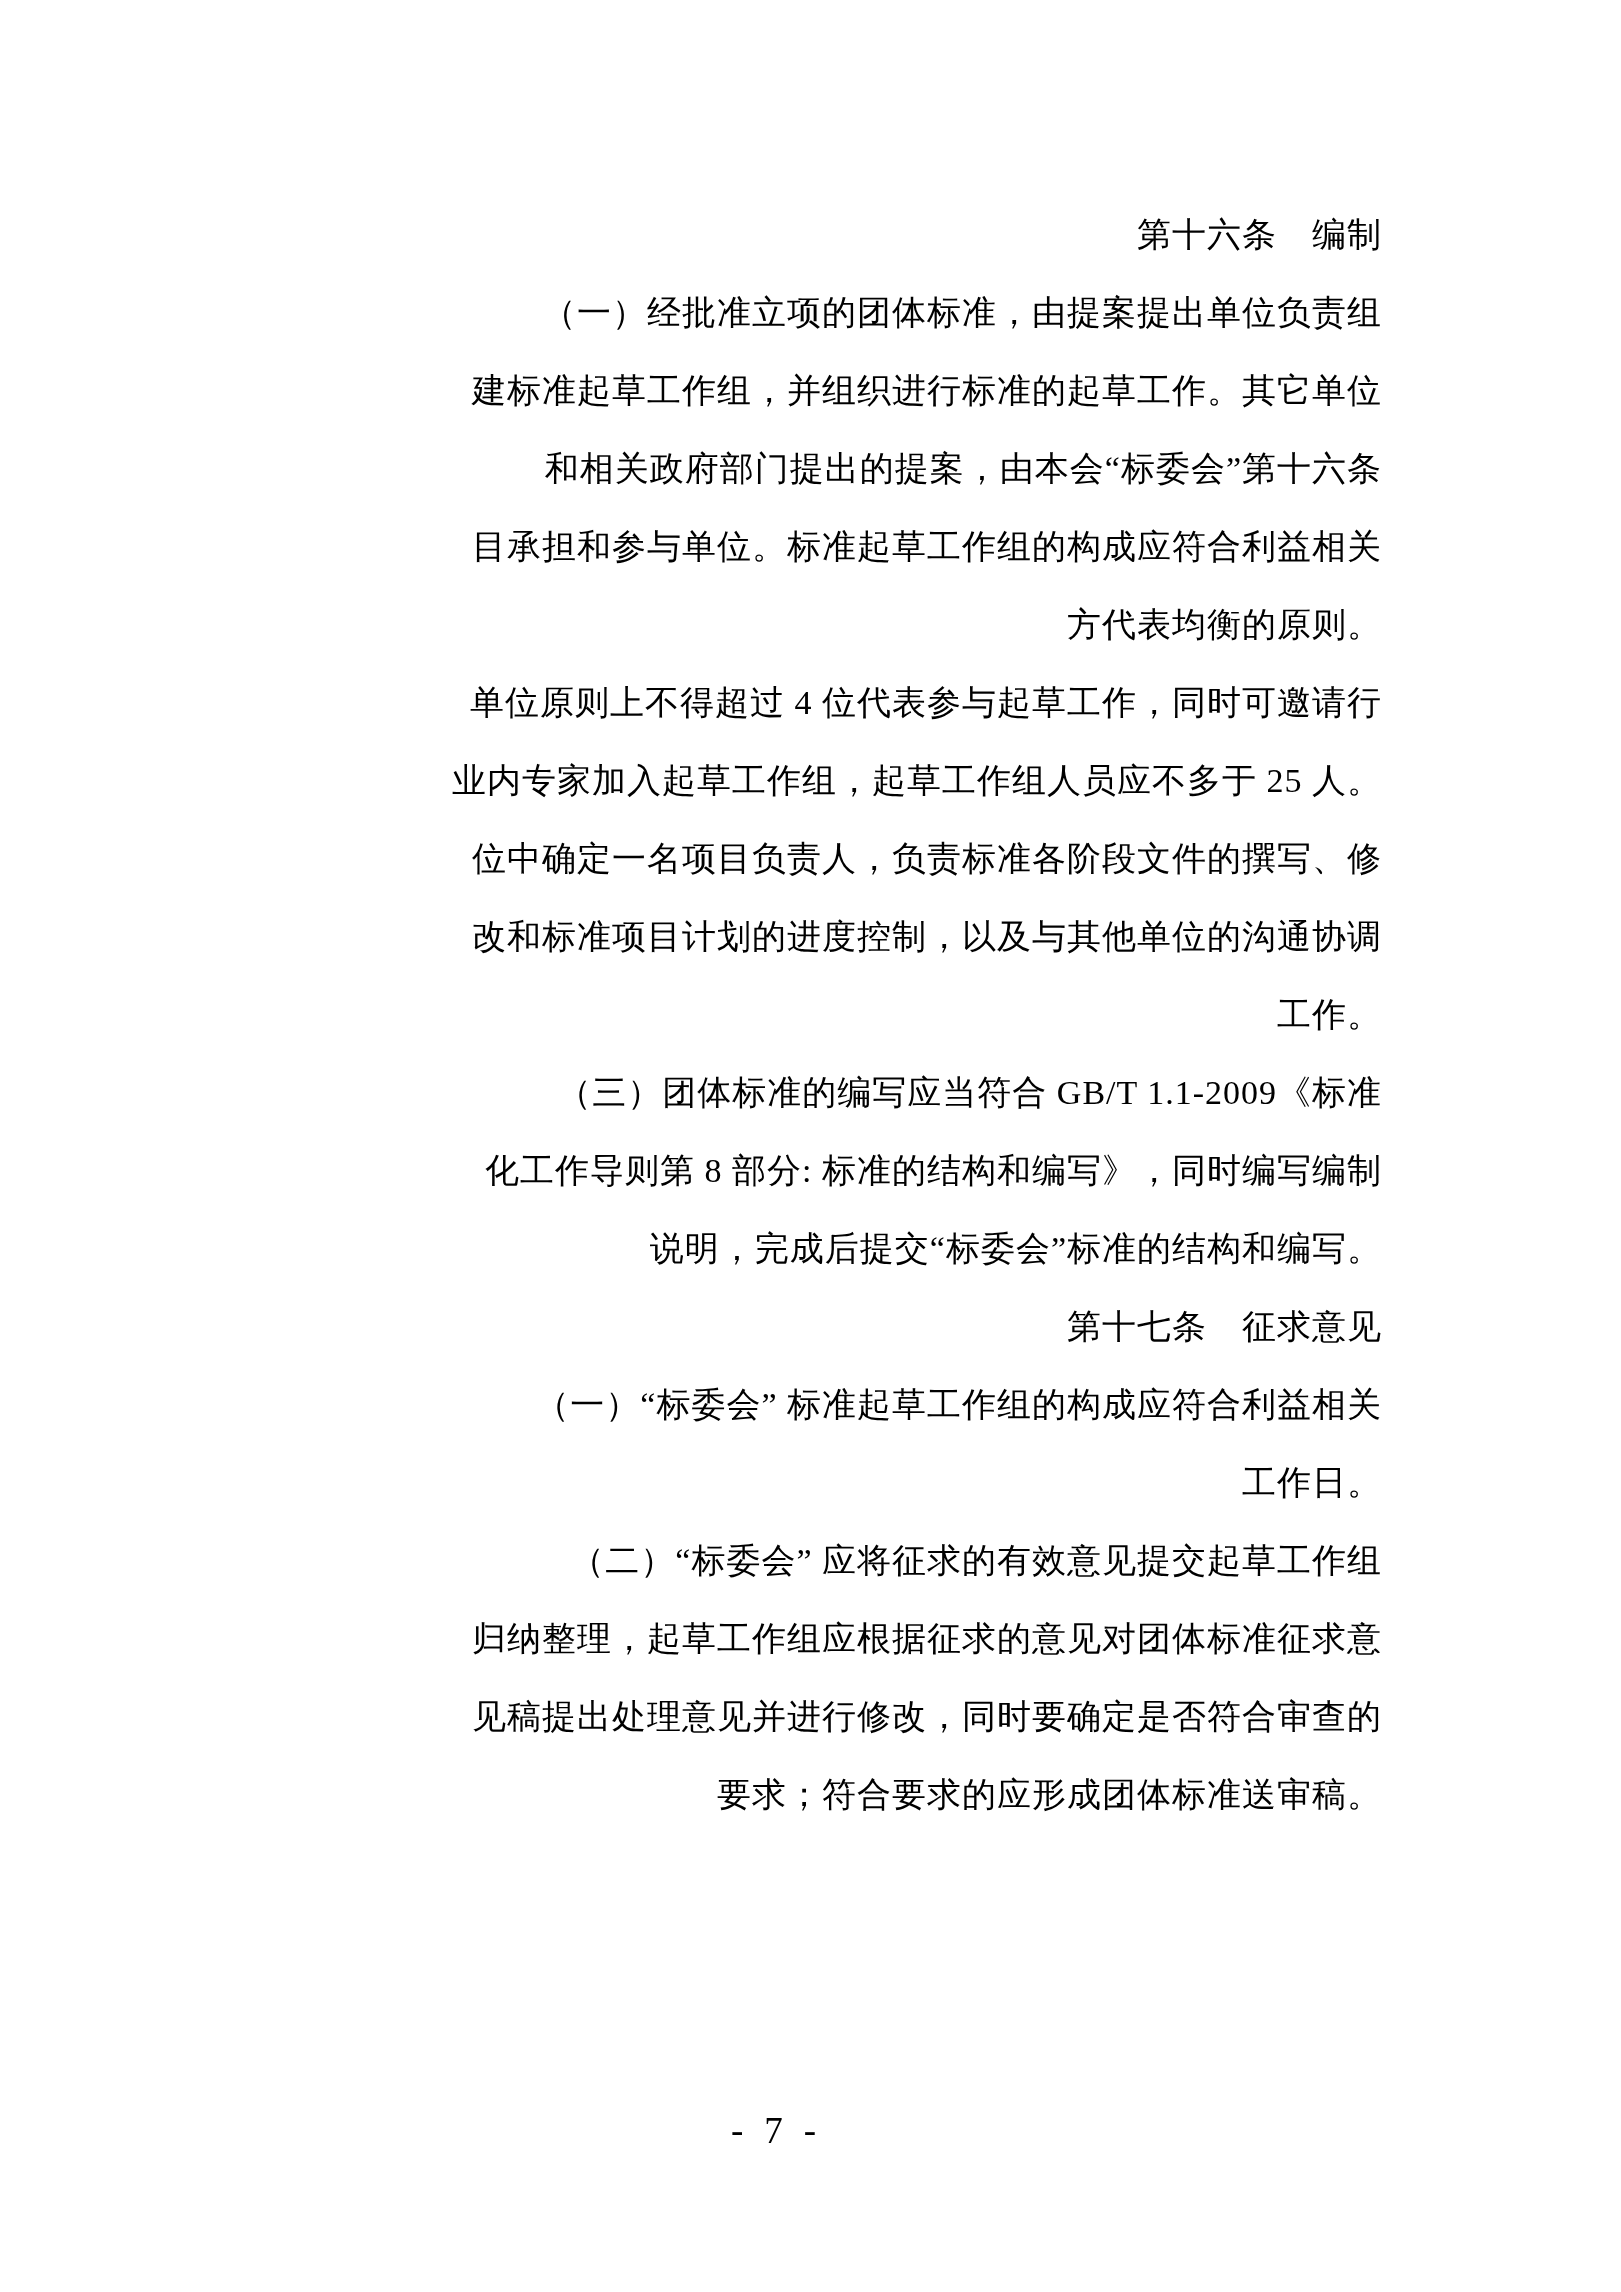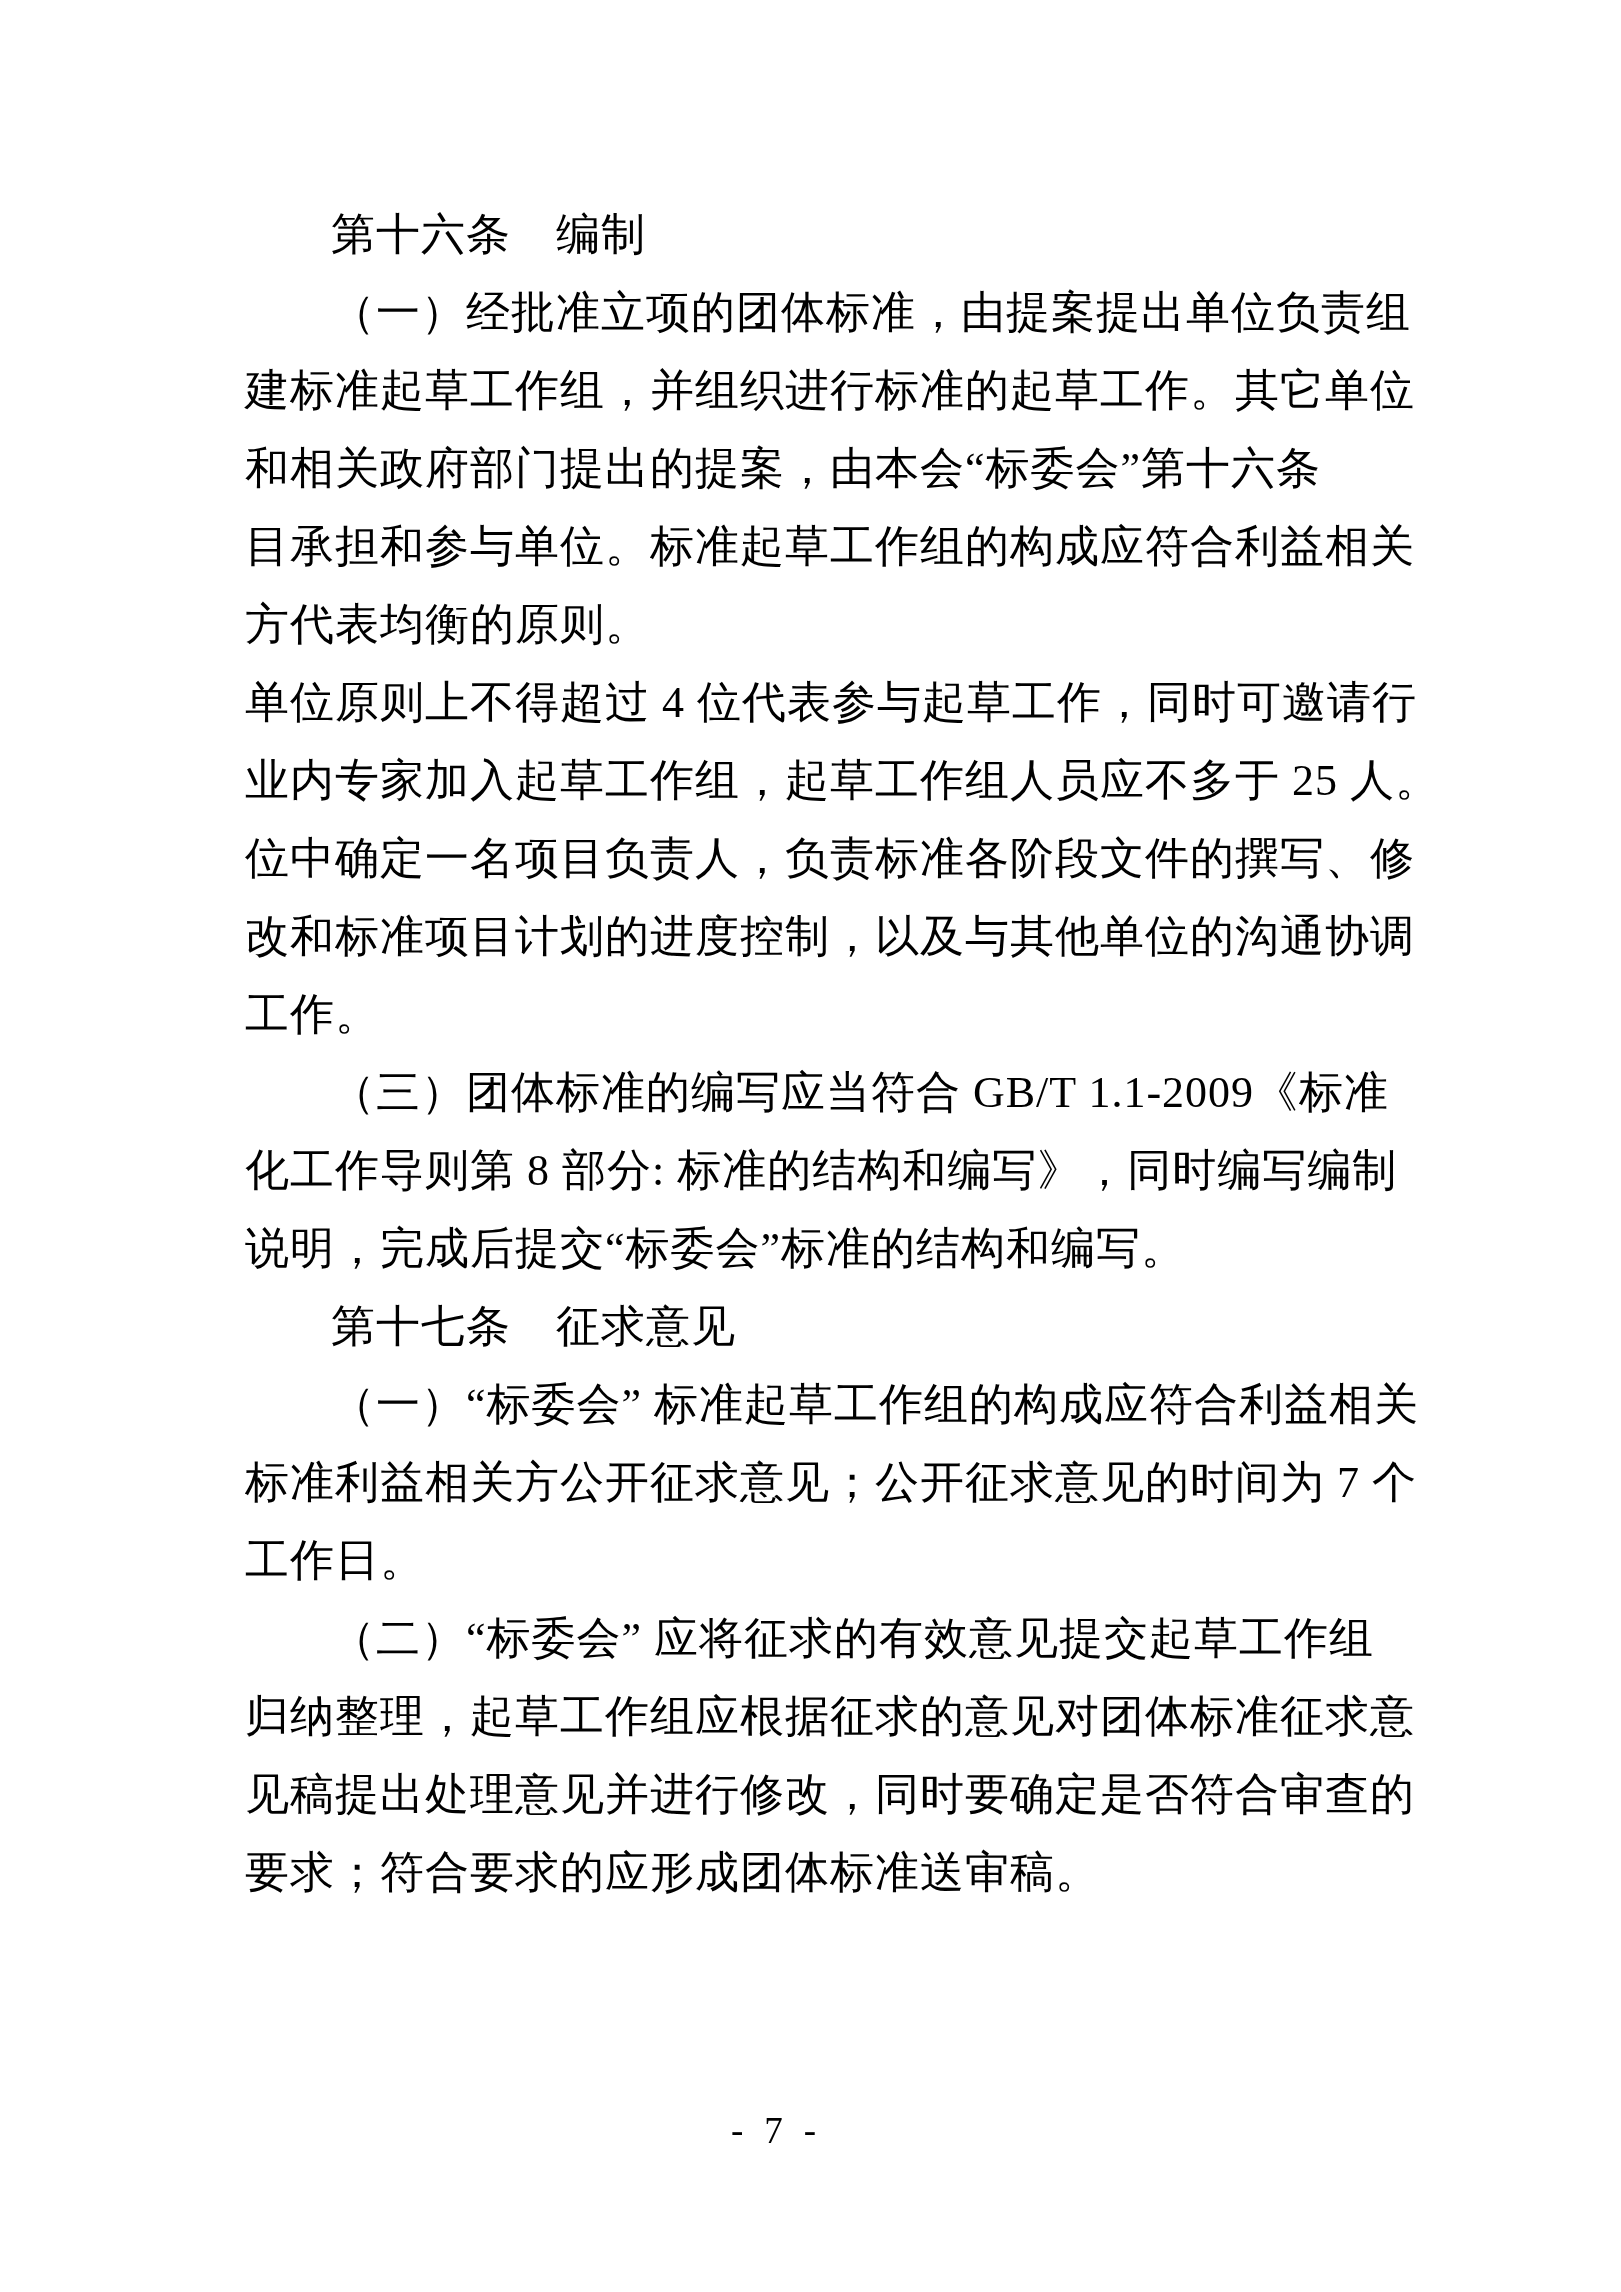--- a/index.html
+++ b/index.html
@@ -18,23 +18,24 @@
   }
   .doc-body {
     position: absolute;
     left: 245px;
     top: 196px;
     width: 1137px;
   }
   .line {
     height: 78px;
     line-height: 78px;
-    font-size: 44px;
+    font-size: 34px;
     letter-spacing: 1px;
     white-space: nowrap;
+    text-align: right;
   }
   .line.indent {
     padding-left: 86px;
   }
   .footer {
     position: absolute;
     top: 2109px;
     left: 0;
     width: 1553px;
     text-align: center;
@@ -59,21 +60,20 @@
       <div class="line">单位原则上不得超过 4 位代表参与起草工作，同时可邀请行</div>
       <div class="line">业内专家加入起草工作组，起草工作组人员应不多于 25 人。</div>
       <div class="line">位中确定一名项目负责人，负责标准各阶段文件的撰写、修</div>
       <div class="line">改和标准项目计划的进度控制，以及与其他单位的沟通协调</div>
       <div class="line">工作。</div>
       <div class="line indent">（三）团体标准的编写应当符合 GB/T 1.1-2009《标准</div>
       <div class="line">化工作导则第 8 部分: 标准的结构和编写》，同时编写编制</div>
       <div class="line">说明，完成后提交“标委会”标准的结构和编写。</div>
       <div class="line indent">第十七条　征求意见</div>
       <div class="line indent">（一）“标委会” 标准起草工作组的构成应符合利益相关</div>
-      <div class="line">标准利益相关方公开征求意见；公开征求意见的时间为 7 个</div>
       <div class="line">工作日。</div>
       <div class="line indent">（二）“标委会” 应将征求的有效意见提交起草工作组</div>
       <div class="line">归纳整理，起草工作组应根据征求的意见对团体标准征求意</div>
       <div class="line">见稿提出处理意见并进行修改，同时要确定是否符合审查的</div>
       <div class="line">要求；符合要求的应形成团体标准送审稿。</div>
     </div>
   <div class="footer">
     <span class="pagenum">- 7 -</span>
   </div>
 </div>

